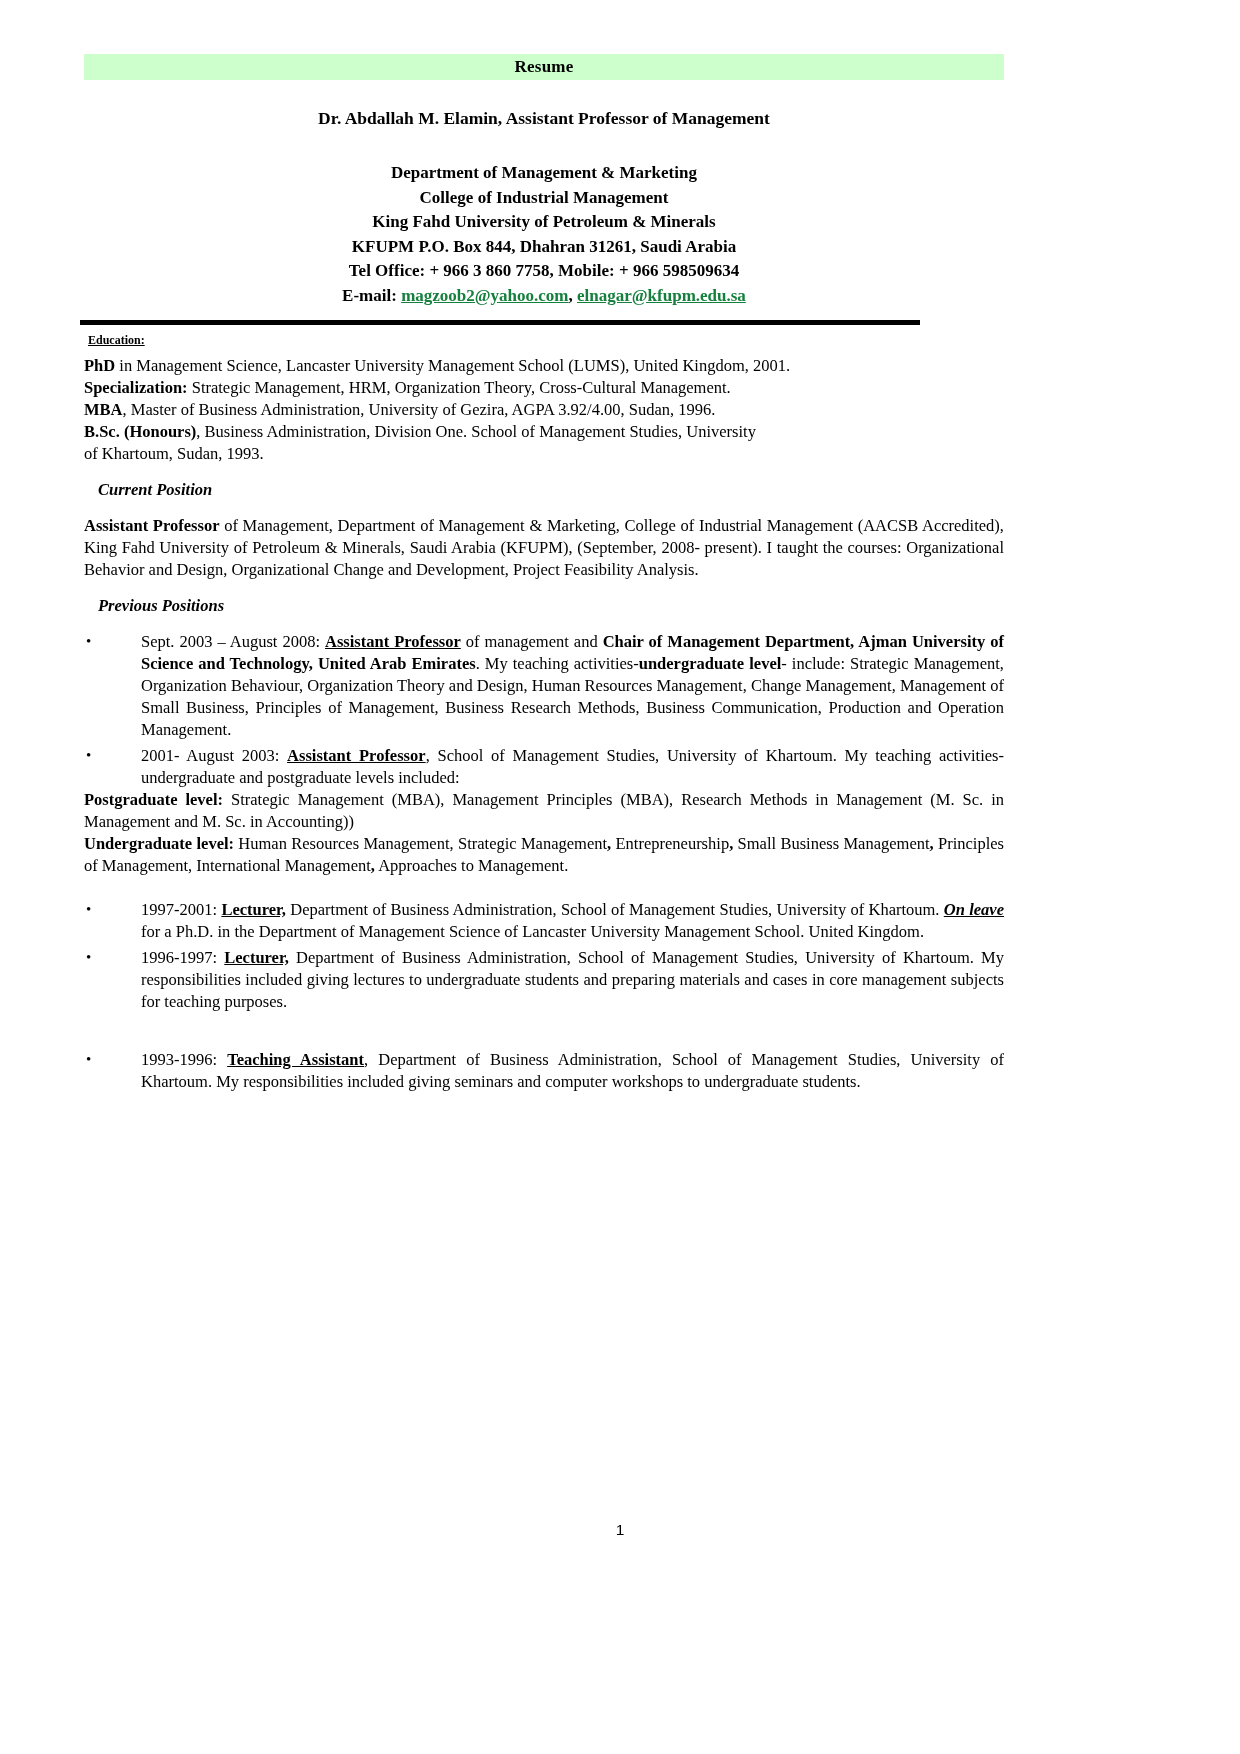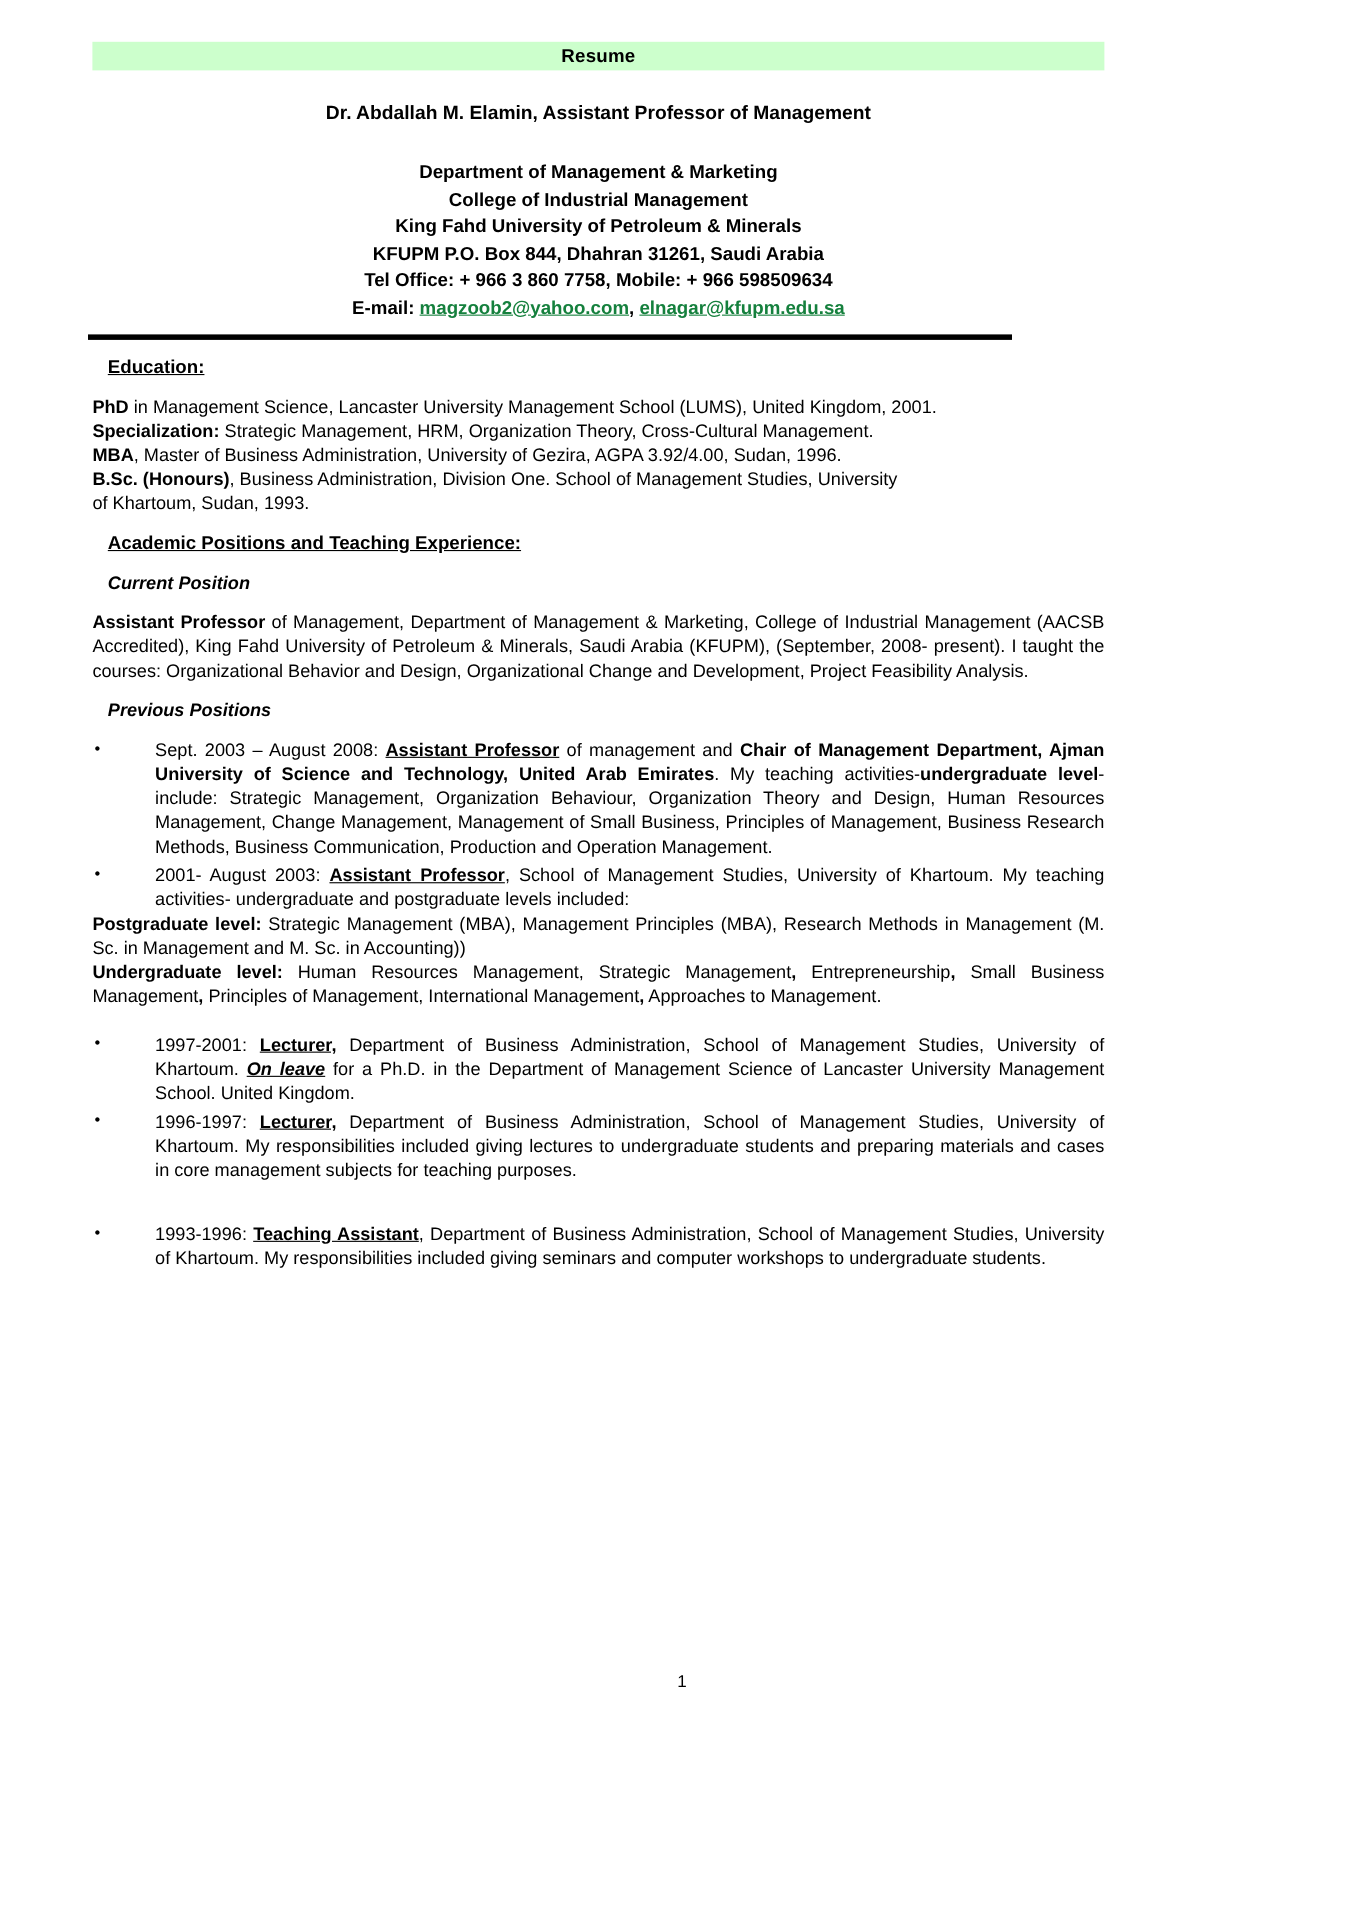--- a/index.html
+++ b/index.html
@@ -16,22 +16,23 @@
     width: 1240px;
     height: 1754px;
     background: #ffffff;
     box-sizing: border-box;
     padding: 0;
     overflow: hidden;
   }
   .inner {
     position: absolute;
     left: 84px;
-    top: 0;
+    top: 16px;
     width: 920px;
+    font-family: Liberation Serif, serif;
   }
 
   
   .title-band {
     margin-top: 38px;
     background: #ccffcc;
     text-align: center;
     font-weight: bold;
     font-size: 17px;
     line-height: 26px;
@@ -64,24 +65,24 @@
   .rule {
     margin-top: 12px;
     margin-left: -4px;
     width: 840px;
     height: 5px;
     background: #000000;
   }
 
   
   h2.section {
-    font-size: 17px;
+    font-size: 12px;
     font-weight: bold;
     text-decoration: underline;
-    margin: 14px;
+    margin: 4px;
     padding: 0;
     line-height: 22px;
   }
   .sec-education { margin-top: 34px; }
   .sec-academic  { margin-top: 38px; }
 
   p.body {
     font-size: 16.5px;
     line-height: 22px;
     margin: 0;
@@ -171,21 +172,20 @@
     <p class="body gap-20"><span class="b">PhD</span><span> in Management Science, Lancaster University Management School (LUMS), United Kingdom, 2001.</span></p>
 
 
     <p class="body gap-12"><span class="b">Specialization:</span><span> Strategic Management, HRM, Organization Theory, Cross-Cultural Management.</span></p>
 
     <p class="body gap-40"><span class="b">MBA</span><span>, Master of Business Administration, University of Gezira, AGPA 3.92/4.00, Sudan, 1996.</span></p>
 
     <p class="body just gap-40"><span class="b">B.Sc. (Honours)</span><span>, Business Administration, Division One. School of Management Studies, University</span></p>
     <p class="body gap-16">of Khartoum, Sudan, 1993.</p>
 
-    <h2 class="section sec-academic">Academic Positions and Teaching Experience:</h2>
 
     <p class="subhead gap-20">Current Position</p>
 
     <p class="body just"><span class="b">Assistant Professor</span><span> of Management, Department of Management &amp; Marketing, College of Industrial Management (AACSB Accredited), King Fahd University of Petroleum &amp; Minerals, Saudi Arabia (KFUPM), (September, 2008- present). I taught the courses: Organizational Behavior and Design, Organizational Change and Development, Project Feasibility Analysis.</span></p>
 
     <p class="subhead gap-26">Previous Positions</p>
 
     <ul class="bullets">
       <li><span>Sept. 2003 – August 2008: </span><span class="bu">Assistant Professor</span><span> of management and </span><span class="b">Chair of Management Department, Ajman University of Science and Technology, United Arab Emirates</span><span>. My teaching activities-</span><span class="b">undergraduate level</span><span>- include: Strategic Management, Organization Behaviour, Organization Theory and Design, Human Resources Management, Change Management, Management of Small Business, Principles of Management, Business Research Methods, Business Communication, Production and Operation Management.</span></li>
 

